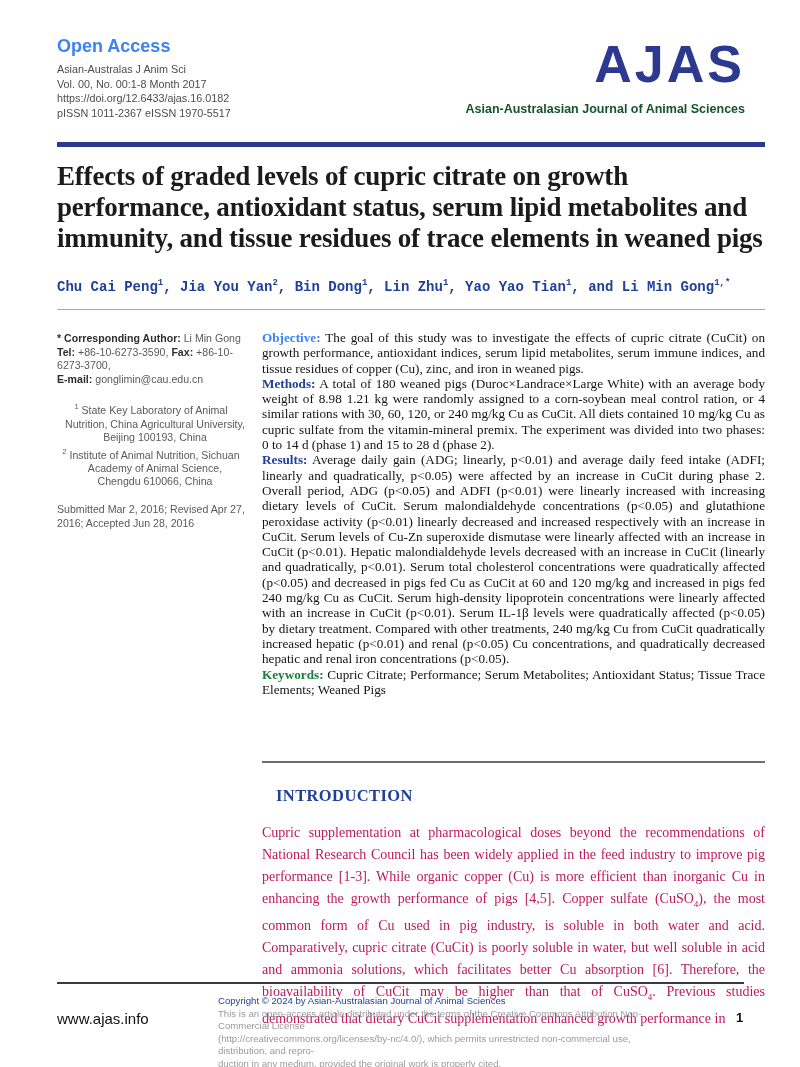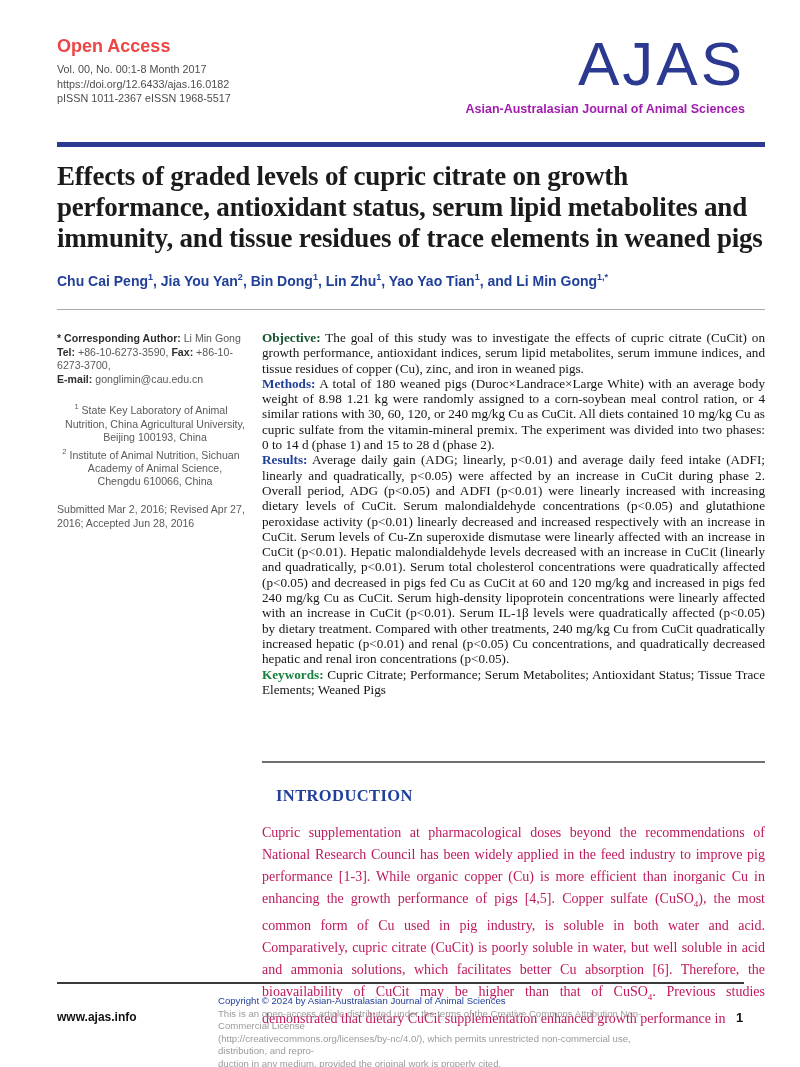--- a/index.html
+++ b/index.html
@@ -1,34 +1,34 @@
 <!DOCTYPE html>
 <html><head>
 <meta charset="utf-8">
 <style>
   html,body{margin:0;padding:0;background:#e8e8e8;}
   .page{position:relative;width:800px;height:1067px;background:#ffffff;margin:0 auto;
         font-family:"Liberation Sans",sans-serif;color:#222;overflow:hidden;}
 
   
   .open-access{position:absolute;left:57px;top:36px;width:300px;}
-  .open-access h1{margin:0 0 5px 0;font-size:18px;font-weight:bold;color:#ef4444;}
+  .open-access h1{margin:0 0 5px 0;font-size:18px;font-weight:bold;color:#3b82f6;}
   .journal-info{font-size:10.8px;line-height:14.5px;color:#4d4d4d;}
   .logo-block{position:absolute;right:55px;top:28px;text-align:right;}
-  .logo{font-size:62px;font-weight:normal;letter-spacing:3px;line-height:72px;
+  .logo{font-size:52px;font-weight:bold;letter-spacing:3px;line-height:72px;
         font-family:"Liberation Sans",sans-serif;}
   .logo-sub{font-size:12.5px;font-weight:bold;margin-top:2px;}
   .header-rule{position:absolute;left:57px;top:142px;width:708px;height:5px;}
 
   
   .title{position:absolute;left:57px;top:161px;width:706px;
          font-family:"Liberation Serif",serif;font-weight:bold;
          font-size:27px;line-height:31px;color:#1b1b1b;letter-spacing:-0.2px;}
-  .authors{position:absolute;left:57px;top:272px;width:706px;
-           font-size:14px;font-weight:bold;}
+  .authors{position:absolute;left:57px;top:278px;width:706px;
+           font-size:14px;font-weight:bold;font-family:Liberation Mono, monospace;}
   .authors sup{font-size:9px;}
   .authors-divider{position:absolute;left:57px;top:309px;width:708px;height:1px;background:#a9a9a9;}
 
   
   .sidebar{position:absolute;left:57px;top:332px;width:188px;
            font-size:10.6px;line-height:13.6px;color:#5a5a5a;}
   .sidebar b{color:#2e2e2e;}
   .sb-block{margin-bottom:14px;}
   .aff{padding-left:8px;text-indent:-8px;text-align:center;}
   .aff sup{font-size:7.5px;}
@@ -46,43 +46,44 @@
   .intro-heading{position:absolute;left:262px;top:786px;
                  font-family:"Liberation Serif",serif;font-weight:bold;
                  font-size:16.5px;letter-spacing:0.4px;margin-left:14px;}
   .intro-p{position:absolute;left:262px;top:822px;width:503px;
            font-family:Liberation Serif, serif;font-size:14px;
            line-height:22px;color:#be185d;text-align:justify;}
   .intro-p sub{font-size:9px;}
 
   
   .footer-rule{position:absolute;left:57px;top:982px;width:687px;height:2px;background:#3a3a3a;}
-  .site{position:absolute;left:57px;top:1010px;font-size:12px;font-weight:bold;color:#101010;}
+  .site{position:absolute;left:57px;top:1010px;font-size:15px;font-weight:normal;color:#101010;}
   .copyright-block{position:absolute;left:218px;top:995px;width:450px;
                    font-size:9.6px;line-height:12.6px;color:#9a9a9a;}
   .copyright-line{font-weight:bold;}
   .page-num{position:absolute;left:736px;top:1010px;font-size:13px;font-weight:bold;color:#111;}
 </style>
 </head>
 <body>
 
 <div class="page">
 
   <div class="open-access">
     <h1>Open Access</h1>
     <div class="journal-info">
+      <div>Asian-Australas J Anim Sci</div>
       <div>Vol. 00, No. 00:1-8 Month 2017</div>
       <div>https://doi.org/12.6433/ajas.16.0182</div>
-      <div>pISSN 1011-2367 eISSN 1968-5517</div>
+      <div>pISSN 1011-2367 eISSN 1970-5517</div>
     </div>
   </div>
 
   <div class="logo-block">
     <div class="logo" style="color:#2b3990;">AJAS</div>
-    <div class="logo-sub" style="color:#a21caf;">Asian-Australasian Journal of Animal Sciences</div>
+    <div class="logo-sub" style="color:#14532d;">Asian-Australasian Journal of Animal Sciences</div>
   </div>
 
   <div class="header-rule" style="background:#2b3990;"></div>
 
   <div class="title">Effects of graded levels of cupric citrate on growth performance, antioxidant status, serum lipid metabolites and immunity, and tissue residues of trace elements in weaned pigs</div>
 
   <div class="authors" style="color:#21409a;">
     <span>Chu Cai Peng</span><sup>1</sup><span>, Jia You Yan</span><sup>2</sup><span>, Bin Dong</span><sup>1</sup><span>, Lin Zhu</span><sup>1</sup><span>, Yao Yao Tian</span><sup>1</sup><span>, and Li Min Gong</span><sup>1,*</sup>
   </div>
 
@@ -95,21 +96,21 @@
       <b>E-mail:</b><span> gonglimin@cau.edu.cn</span>
     </div>
     <div class="sb-block">
       <div class="aff"><sup>1</sup><span> State Key Laboratory of Animal Nutrition, China Agricultural University, Beijing 100193, China</span></div>
       <div class="aff"><sup>2</sup><span> Institute of Animal Nutrition, Sichuan Academy of Animal Science, Chengdu 610066, China</span></div>
     </div>
     <div class="sb-block">Submitted Mar 2, 2016; Revised Apr 27, 2016; Accepted Jun 28, 2016</div>
   </div>
 
   <div class="abstract">
-    <p><span class="lbl" style="color:#14532d;">Objective:</span><span> The goal of this study was to investigate the effects of cupric citrate (CuCit) on growth performance, antioxidant indices, serum lipid metabolites, serum immune indices, and tissue residues of copper (Cu), zinc, and iron in weaned pigs.</span></p>
+    <p><span class="lbl" style="color:#3b82f6;">Objective:</span><span> The goal of this study was to investigate the effects of cupric citrate (CuCit) on growth performance, antioxidant indices, serum lipid metabolites, serum immune indices, and tissue residues of copper (Cu), zinc, and iron in weaned pigs.</span></p>
     <p><span class="lbl" style="color:#21409a;">Methods:</span><span> A total of 180 weaned pigs (Duroc×Landrace×Large White) with an average body weight of 8.98  1.21 kg were randomly assigned to a corn-soybean meal control ration, or 4 similar rations with 30, 60, 120, or 240 mg/kg Cu as CuCit. All diets contained 10 mg/kg Cu as cupric sulfate from the vitamin-mineral premix. The experiment was divided into two phases: 0 to 14 d (phase 1) and 15 to 28 d (phase 2).</span></p>
     <p><span class="lbl" style="color:#21409a;">Results:</span><span> Average daily gain (ADG; linearly, p&lt;0.01) and average daily feed intake (ADFI; linearly and quadratically, p&lt;0.05) were affected by an increase in CuCit during phase 2. Overall period, ADG (p&lt;0.05) and ADFI (p&lt;0.01) were linearly increased with increasing dietary levels of CuCit. Serum malondialdehyde concentrations (p&lt;0.05) and glutathione peroxidase activity (p&lt;0.01) linearly decreased and increased respectively with an increase in CuCit. Serum levels of Cu-Zn superoxide dismutase were linearly affected with an increase in CuCit (p&lt;0.01). Hepatic malondialdehyde levels decreased with an increase in CuCit (linearly and quadratically, p&lt;0.01). Serum total cholesterol concentrations were quadratically affected (p&lt;0.05) and decreased in pigs fed Cu as CuCit at 60 and 120 mg/kg and increased in pigs fed 240 mg/kg Cu as CuCit. Serum high-density lipoprotein concentrations were linearly affected with an increase in CuCit (p&lt;0.01). Serum IL-1β levels were quadratically affected (p&lt;0.05) by dietary treatment. Compared with other treatments, 240 mg/kg Cu from CuCit quadratically increased hepatic (p&lt;0.01) and renal (p&lt;0.05) Cu concentrations, and quadratically decreased hepatic and renal iron concentrations (p&lt;0.05).</span></p>
     <p class="keywords"><span class="lbl" style="color:#15803d;">Keywords:</span><span> Cupric Citrate; Performance; Serum Metabolites; Antioxidant Status; Tissue Trace Elements; Weaned Pigs</span></p>
   </div>
 
   <div class="intro-rule"></div>
   <div class="intro-heading" style="color:#21409a;">INTRODUCTION</div>
   <div class="intro-p">
     <span>Cupric supplementation at pharmacological doses beyond the recommendations of National Research Council has been widely applied in the feed industry to improve pig performance [1-3]. While organic copper (Cu) is more efficient than inorganic Cu in enhancing the growth performance of pigs [4,5]. Copper sulfate (CuSO</span><sub>4</sub><span>), the most common form of Cu used in pig industry, is soluble in both water and acid. Comparatively, cupric citrate (CuCit) is poorly soluble in water, but well soluble in acid and ammonia solutions, which facilitates better Cu absorption [6]. Therefore, the bioavailability of CuCit may be higher than that of CuSO</span><sub>4</sub><span>. Previous studies demonstrated that dietary CuCit supplementation enhanced growth performance in</span>
   </div>

